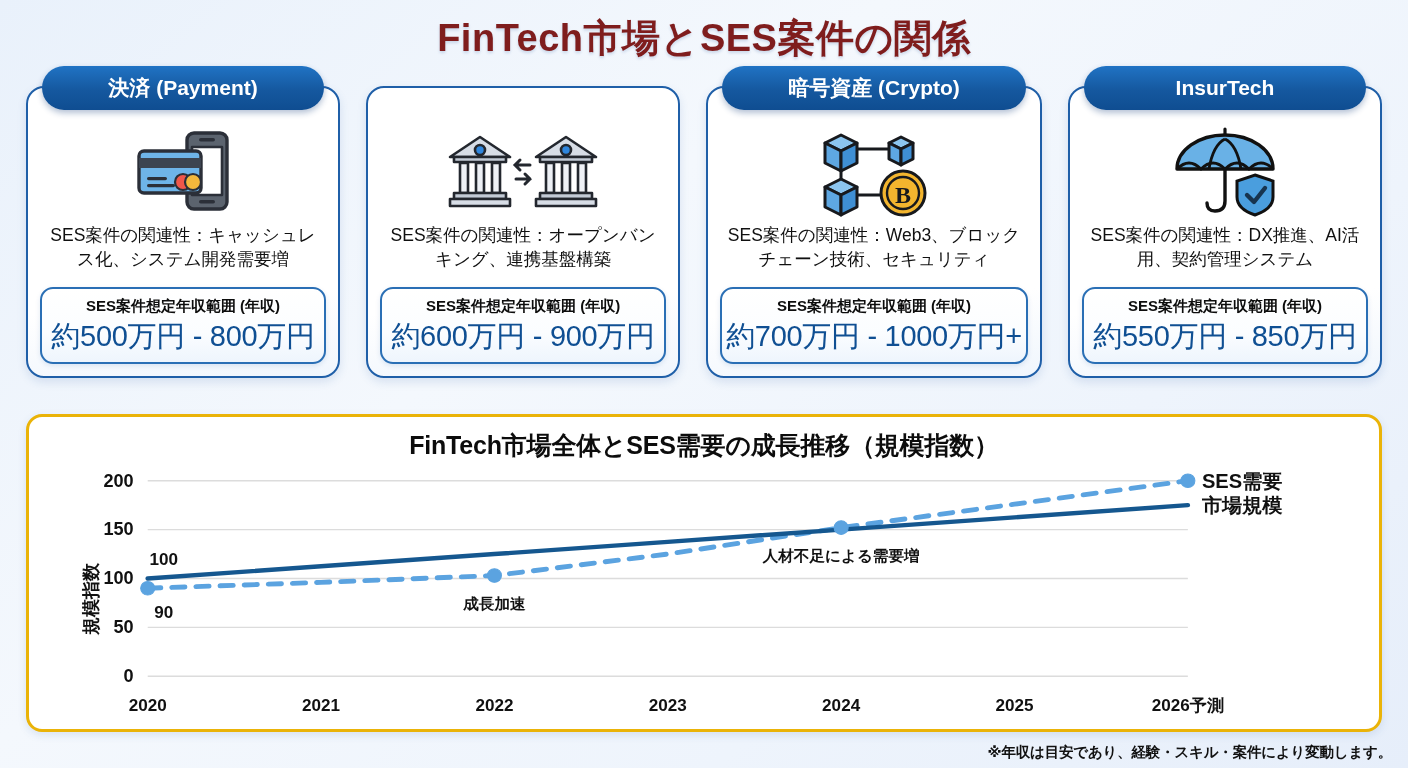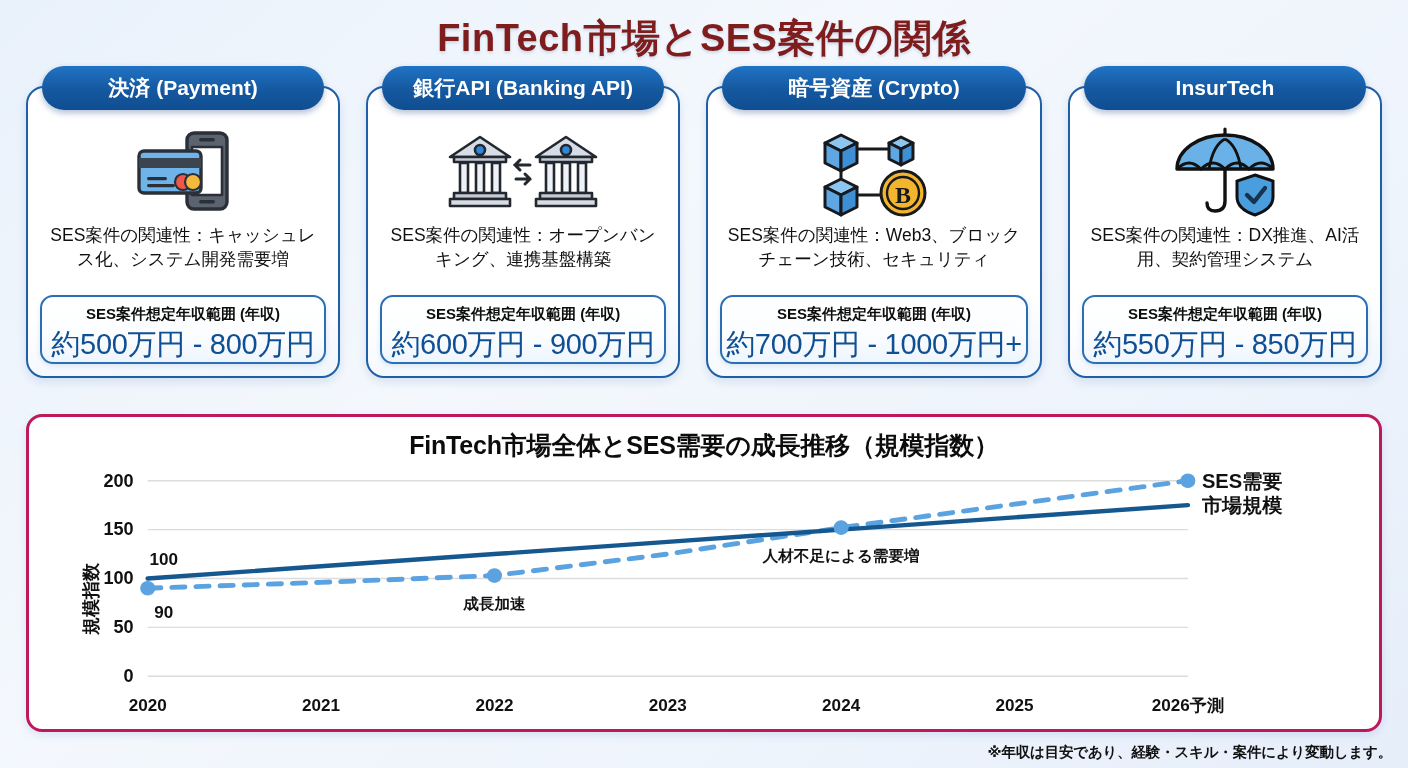--- a/index.html
+++ b/index.html
@@ -76,37 +76,37 @@
     text-align: center;
     line-height: 1.36;
     padding: 6px 2px 0;
     flex: 1 1 auto;
   }
   .salary-box {
     width: 100%;
     border: 2px solid #2a6fb5;
     border-radius: 13px;
     background: linear-gradient(180deg, #ffffff 0%, #fbfdff 60%, #eef5fd 100%);
-    padding: 6px 4px 0;
+    padding: 6px 4px 8px;
     text-align: center;
     box-shadow: 0 2px 5px rgba(40,90,160,.13);
   }
   .salary-label { font-size: 15px; font-weight: 700; color: #0d0d0d; line-height: 1.5; }
   .salary-value {
     font-size: 29px; font-weight: 400; color: #0f4f93;
     line-height: 1.25; letter-spacing: -.3px; white-space: nowrap;
   }
 
   
   #chart-panel {
     position: absolute;
     left: 26px; right: 26px; top: 414px;
     height: 318px;
     background: #ffffff;
-    border: 3px solid #be185d;
+    border: 3px solid #eab308;
     border-radius: 16px;
     box-shadow: 0 3px 9px rgba(40,90,160,.13);
   }
   #chart-title {
     text-align: center;
     font-size: 25px;
     font-weight: 700;
     color: #0c0c0c;
     padding-top: 12px;
     letter-spacing: -.2px;
@@ -160,21 +160,20 @@
       </svg>
     </div>
     <div class="card-desc">SES案件の関連性：キャッシュレス化、システム開発需要増</div>
     <div class="salary-box">
       <div class="salary-label">SES案件想定年収範囲 (年収)</div>
       <div class="salary-value">約500万円 - 800万円</div>
     </div>
   </div>
 
   <div class="card">
-    <div class="card-header">銀行API (Banking API)</div>
     <div class="card-icon">
       <svg width="150" height="88" viewBox="0 0 150 88">
         <g stroke="#23272e" stroke-width="2.6" stroke-linejoin="round">
 
           <polygon points="32,10 62,30 2,30" fill="#d7dde6"></polygon>
           <rect x="6" y="30" width="52" height="5" fill="#c3cbd6"></rect>
           <rect x="12" y="36" width="8" height="30" fill="#eef1f6"></rect>
           <rect x="28" y="36" width="8" height="30" fill="#eef1f6"></rect>
           <rect x="44" y="36" width="8" height="30" fill="#eef1f6"></rect>
           <rect x="6" y="66" width="52" height="6" fill="#c3cbd6"></rect>

